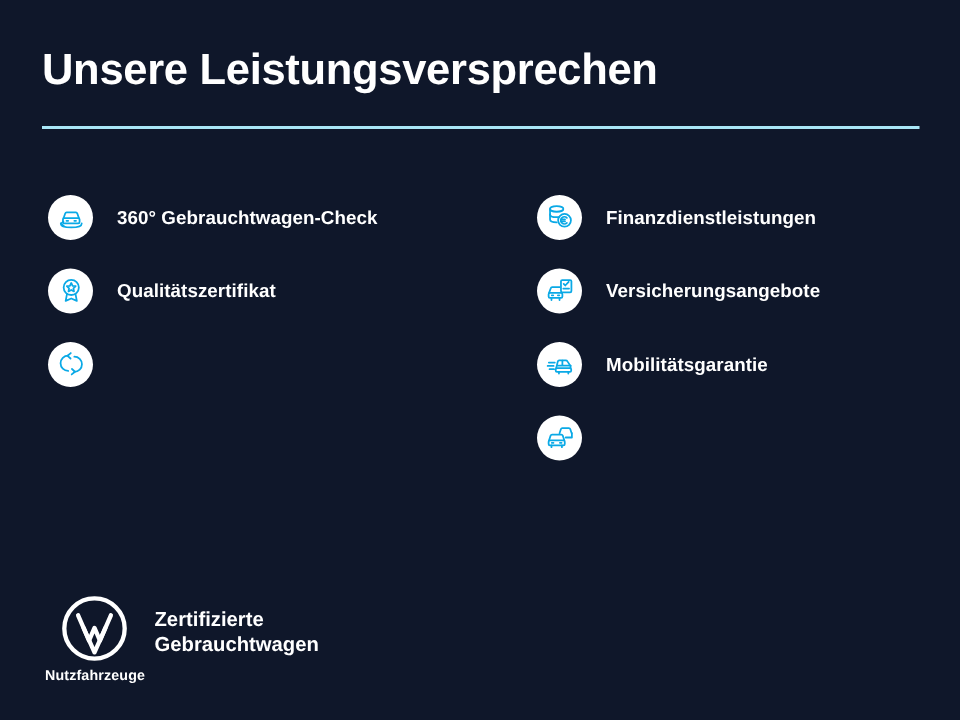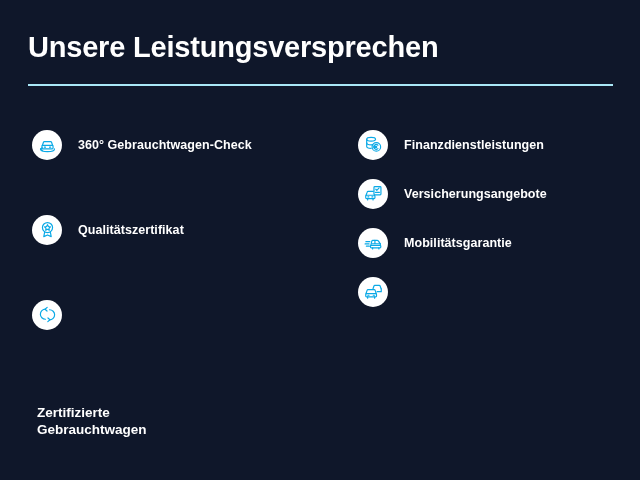--- a/index.html
+++ b/index.html
@@ -51,21 +51,21 @@
     position: absolute;
     left: 0;
     top: 120px;
     width: 640px;
     display: flex;
   }
   .column {
     display: flex;
     flex-direction: column;
   }
-  .column-left  { margin-left: 32px; width: 320px; gap: 36px; }
+  .column-left  { margin-left: 32px; width: 320px; }
   .column-right { margin-left: 6px;  width: 280px; }
 
   .feature-item {
     display: flex;
     align-items: center;
     height: 49px;
   }
   .icon-badge {
     flex: 0 0 auto;
     width: 30px;
@@ -248,19 +248,27 @@
             <path d="M4.9 16.7 h1.4 M11.7 16.7 h1.4"></path>
             <path d="M4.6 18.9 v1.5 M13.4 18.9 v1.5"></path>
           </svg>
         </span>
       </div>
 
     </div>
   </div>
 
   <div class="brand">
+    <div class="brand-mark">
+      <svg class="vw-logo" viewBox="0 0 48 48">
+        <circle cx="24" cy="24" r="21"></circle>
+        <path d="M24 40.6 L16.4 23.6 L12.6 14.8 M24 40.6 L31.6 23.6 L35.4 14.8"></path>
+        <path d="M16.4 23.6 L20.2 32.4 L24 23.6 L27.8 32.4 L31.6 23.6"></path>
+      </svg>
+      <div class="brand-sub">Nutzfahrzeuge</div>
+    </div>
     <div class="brand-text">
       <div>Zertifizierte</div>
       <div>Gebrauchtwagen</div>
     </div>
   </div>
 
 </div>
 
 </body></html>

